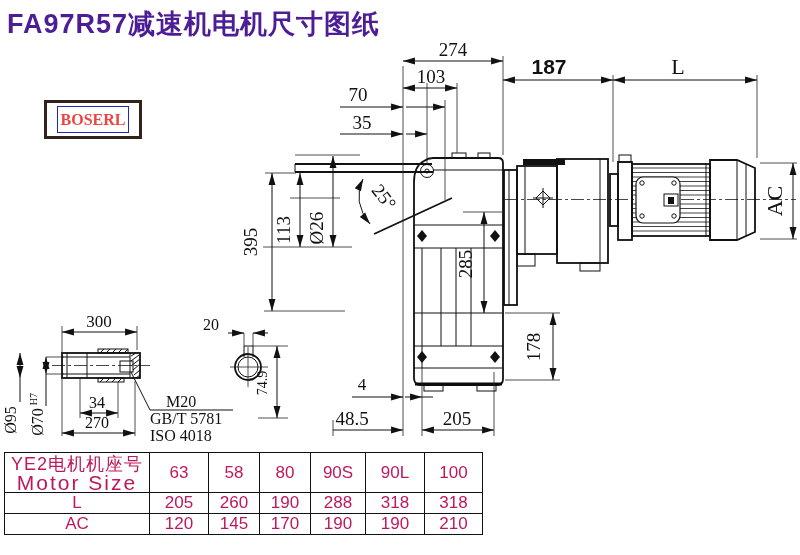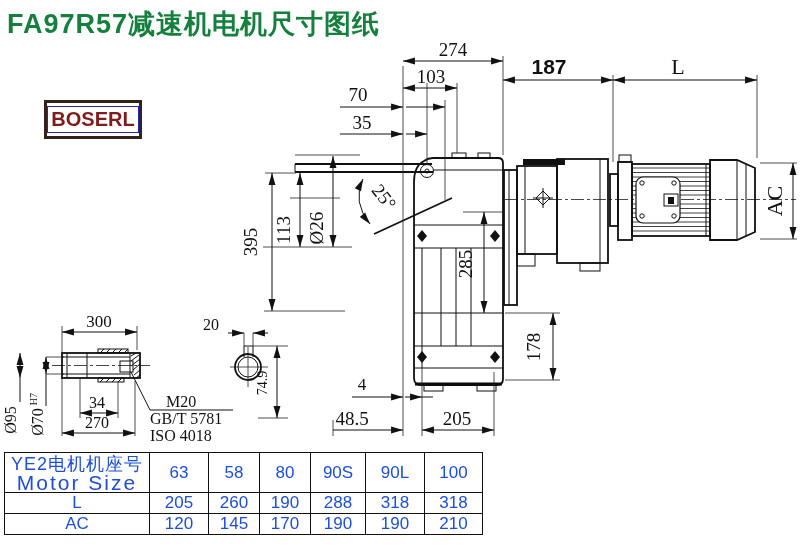--- a/index.html
+++ b/index.html
@@ -1,43 +1,43 @@
 <!DOCTYPE html>
 <html><head>
 <meta charset="utf-8">
 <style>
   html,body{margin:0;padding:0;background:#ffffff;}
   .stage{position:relative;width:800px;height:555px;background:#fff;overflow:hidden;
          font-family:"Liberation Sans",sans-serif;color:#111;}
   .title{position:absolute;left:7px;top:6px;font-size:27px;font-weight:bold;
-         letter-spacing:1px;color:#15803d;}
+         letter-spacing:1px;color:#4c1d95;}
   .logo{position:absolute;left:44px;top:100px;width:92px;height:33px;
         border:3px solid #32221a;background:#fff;display:flex;align-items:center;justify-content:center;}
   .logo-inner{border:1px solid #2323c8;padding:0 3px;height:25px;display:flex;align-items:center;}
-  .logo-text{font-family:Liberation Sans, sans-serif;font-size:20px;color:#7f1d1d;font-weight:bold;}
+  .logo-text{font-family:Liberation Serif, serif;font-size:16px;color:#ef4444;font-weight:bold;}
   svg{position:absolute;left:0;top:0;}
   svg text{fill:#111;}
   .ds{font-family:"Liberation Serif",serif;font-size:19px;}
   .ds17{font-family:"Liberation Serif",serif;font-size:17px;}
   .ds16{font-family:"Liberation Serif",serif;font-size:16px;}
   .ds14{font-family:"Liberation Serif",serif;font-size:14px;}
   .ds10{font-family:"Liberation Serif",serif;font-size:10px;}
   .ds22{font-family:"Liberation Serif",serif;font-size:22px;}
   .db{font-family:"Liberation Sans",sans-serif;font-size:21px;font-weight:bold;}
   .ol{stroke:#111;stroke-width:1.8;fill:none;}
   .ol3{stroke:#0b0b0b;stroke-width:3;fill:none;}
   .il{stroke:#111;stroke-width:1;fill:none;}
   .tl{stroke:#222;stroke-width:0.8;fill:none;}
   .dim{stroke:#111;stroke-width:1;fill:none;}
   .cl{stroke:#333;stroke-width:0.9;fill:none;stroke-dasharray:13 3 3 3;}
   .fin{stroke:#111;stroke-width:0.8;fill:none;}
   .tbl{position:absolute;left:4px;top:452px;border-collapse:collapse;
        font-family:"Liberation Sans",sans-serif;}
   .tbl td{border:1.6px solid #111;text-align:center;vertical-align:middle;
-          font-size:17px;color:#1d4ed8;padding:0;}
+          font-size:17px;color:#be185d;padding:0;}
   .hcn{font-size:18px;letter-spacing:1px;line-height:19px;}
   .hen{font-size:21px;letter-spacing:2px;line-height:17px;}
 </style>
 </head>
 <body>
 
 <div class="stage">
 
   <div class="title">FA97R57减速机电机尺寸图纸</div>
 

